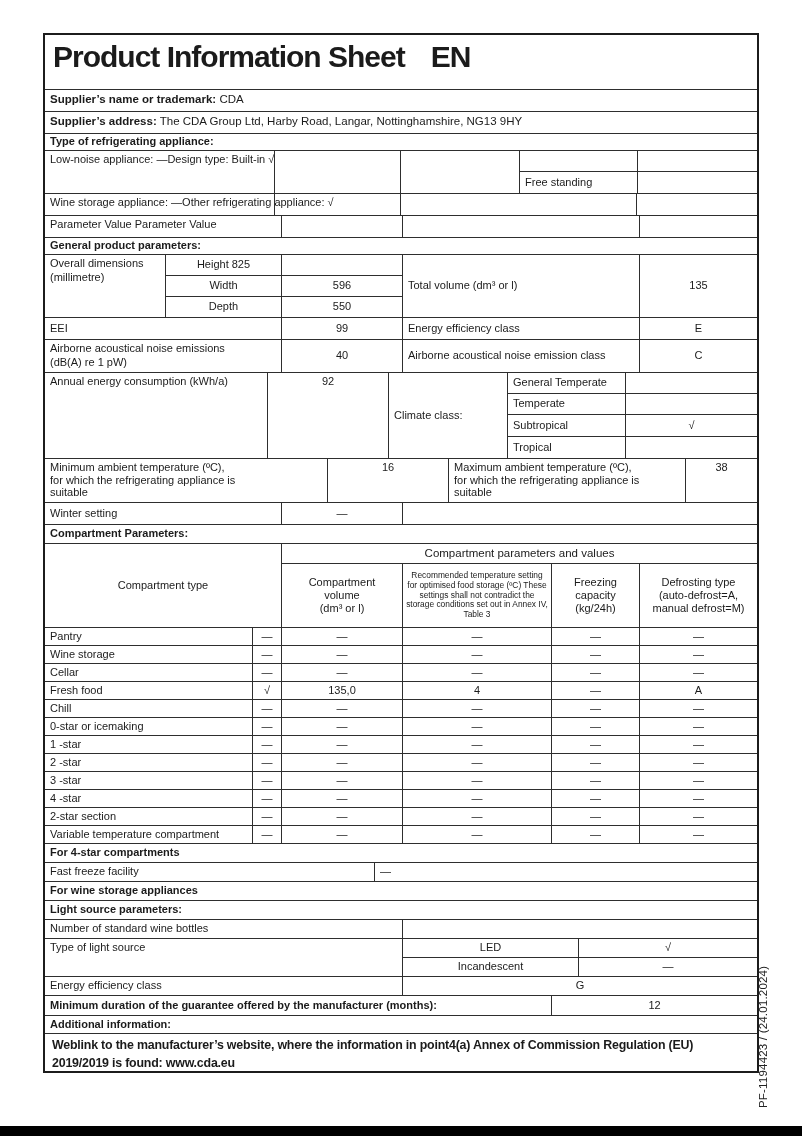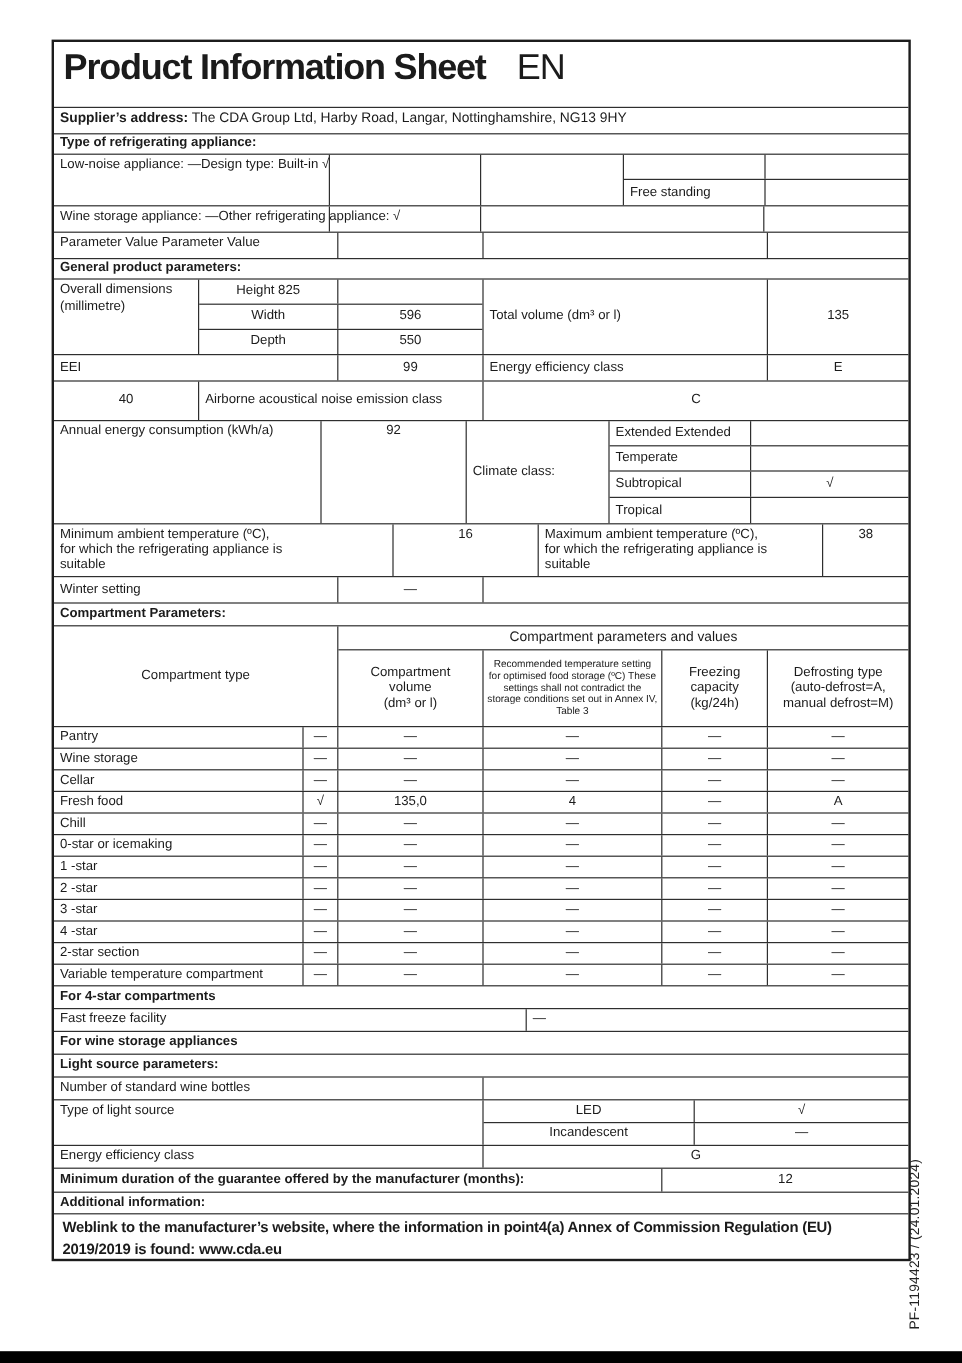--- a/index.html
+++ b/index.html
@@ -20,21 +20,21 @@
   .b{font-weight:bold;}
   .ctr{text-align:center;}
   .vc{display:flex;align-items:center;}
   .vcc{display:flex;align-items:center;justify-content:center;text-align:center;}
   .pre{white-space:pre-line;}
   .ov{overflow:visible;white-space:nowrap;}
   .nbr{border-right:none !important;}
   .cut{position:relative;border-left:1px solid #2e2e2e;margin-left:-1px;}
   .titlecell{padding:3px 8px 2px 8px;}
   .title-main{font-size:30px;font-weight:bold;letter-spacing:-1px;line-height:1.1;}
-  .title-lang{font-size:30px;font-weight:normal;margin-left:26px;letter-spacing:-1px;}
+  .title-lang{font-size:30px;font-weight:bold;margin-left:26px;letter-spacing:-1px;}
   .subtitle{font-size:12.5px;font-weight:bold;margin-top:0px;letter-spacing:-0.2px;}
   .kv .cell{font-size:11.5px;}
   .tiny{font-size:8.4px;line-height:1.18;padding:1px 3px;}
   .hdrtxt{font-size:11px;line-height:1.2;}
   .comprow .cell{padding:1px 5px;line-height:1.2;}
   .weblink{font-size:12.4px;font-weight:bold;line-height:1.42;padding:3px 7px;letter-spacing:-0.2px;}
   .side-note{position:absolute;left:757px;top:936px;height:172px;width:24px;font-size:11.5px;color:#222;
              writing-mode:vertical-rl;transform:rotate(180deg);white-space:nowrap;letter-spacing:0.2px;}
   .footbar{position:absolute;left:0;top:1126px;width:802px;height:10px;background:#000;}
 </style>
@@ -43,20 +43,26 @@
 
 <div class="page">
   <div class="sheet">
 
     <div class="row" style="height:55px">
       <div class="cell titlecell flex1">
         <span class="title-main">Product Information Sheet</span><span class="title-lang">EN</span>
       </div>
     </div>
 
+    <div class="row kv" style="height:22px">
+      <div class="cell flex1">
+        <span class="b">Supplier’s name or trademark:</span>
+        <span>CDA</span>
+      </div>
+    </div>
 
     <div class="row kv" style="height:22px">
       <div class="cell flex1">
         <span class="b">Supplier’s address:</span>
         <span>The CDA Group Ltd, Harby Road, Langar, Nottinghamshire, NG13 9HY</span>
       </div>
     </div>
 
 
     <div class="row" style="height:17px">
@@ -119,32 +125,34 @@
     </div>
 
     <div class="row" style="height:22px">
       <div class="cell vc" style="width:237px">EEI</div>
       <div class="cell vcc" style="width:121px">99</div>
       <div class="cell vc" style="width:237px">Energy efficiency class</div>
       <div class="cell vcc flex1">E</div>
     </div>
 
     <div class="row" style="height:33px">
+      <div class="cell pre vc" style="width:237px">Airborne acoustical noise emissions
+(dB(A) re 1 pW)</div>
       <div class="cell vcc" style="width:121px">40</div>
       <div class="cell vc" style="width:237px">Airborne acoustical noise emission class</div>
       <div class="cell vcc flex1">C</div>
     </div>
 
     <div class="row" style="height:86px">
       <div class="cell" style="width:223px">Annual energy consumption (kWh/a)</div>
       <div class="cell ctr" style="width:121px">92</div>
       <div class="cell vc" style="width:119px">Climate class:</div>
       <div class="col flex1">
         <div class="subrow" style="height:21px">
-          <div class="cell vc" style="width:118px">Extended Extended</div>
+          <div class="cell vc" style="width:118px">General Temperate</div>
           <div class="cell vcc flex1"></div>
         </div>
         <div class="subrow" style="height:21px">
           <div class="cell vc" style="width:118px">Temperate</div>
           <div class="cell vcc flex1"></div>
         </div>
         <div class="subrow" style="height:22px">
           <div class="cell vc" style="width:118px">Subtropical</div>
           <div class="cell vcc flex1">√</div>
         </div>
@@ -302,21 +310,21 @@
         <div class="cell vcc" style="width:121px">—</div>
         <div class="cell vcc" style="width:149px">—</div>
         <div class="cell vcc" style="width:88px">—</div>
         <div class="cell vcc flex1">—</div>
       </div>
 
     <div class="row" style="height:19px">
       <div class="cell b flex1">For 4-star compartments</div>
     </div>
     <div class="row" style="height:19px">
-      <div class="cell vc" style="width:394px">Fast freeze facility</div>
+      <div class="cell vc" style="width:330px">Fast freeze facility</div>
       <div class="cell vc flex1">—</div>
     </div>
 
     <div class="row" style="height:19px">
       <div class="cell b flex1">For wine storage appliances</div>
     </div>
     <div class="row" style="height:19px">
       <div class="cell b flex1">Light source parameters:</div>
     </div>
 

